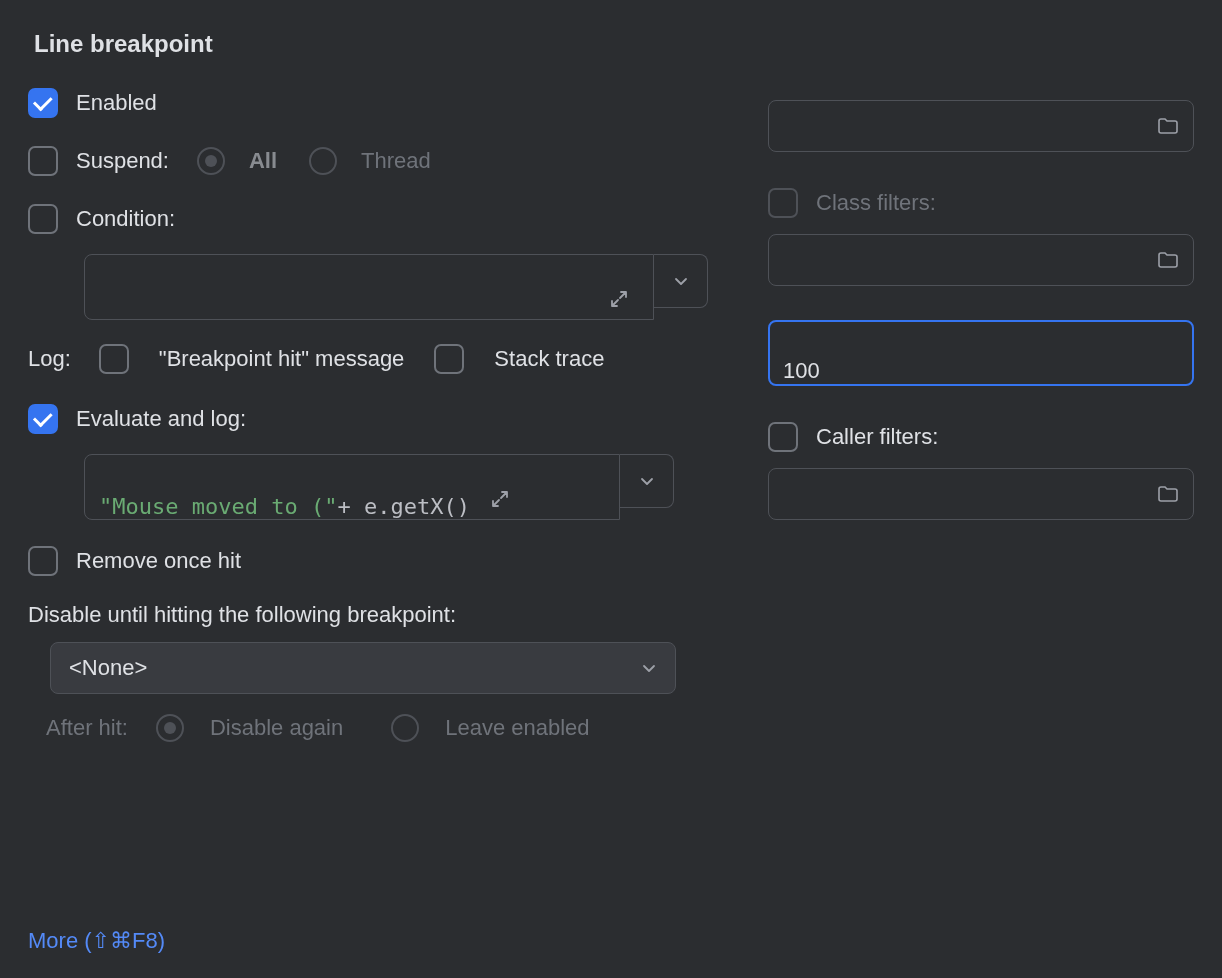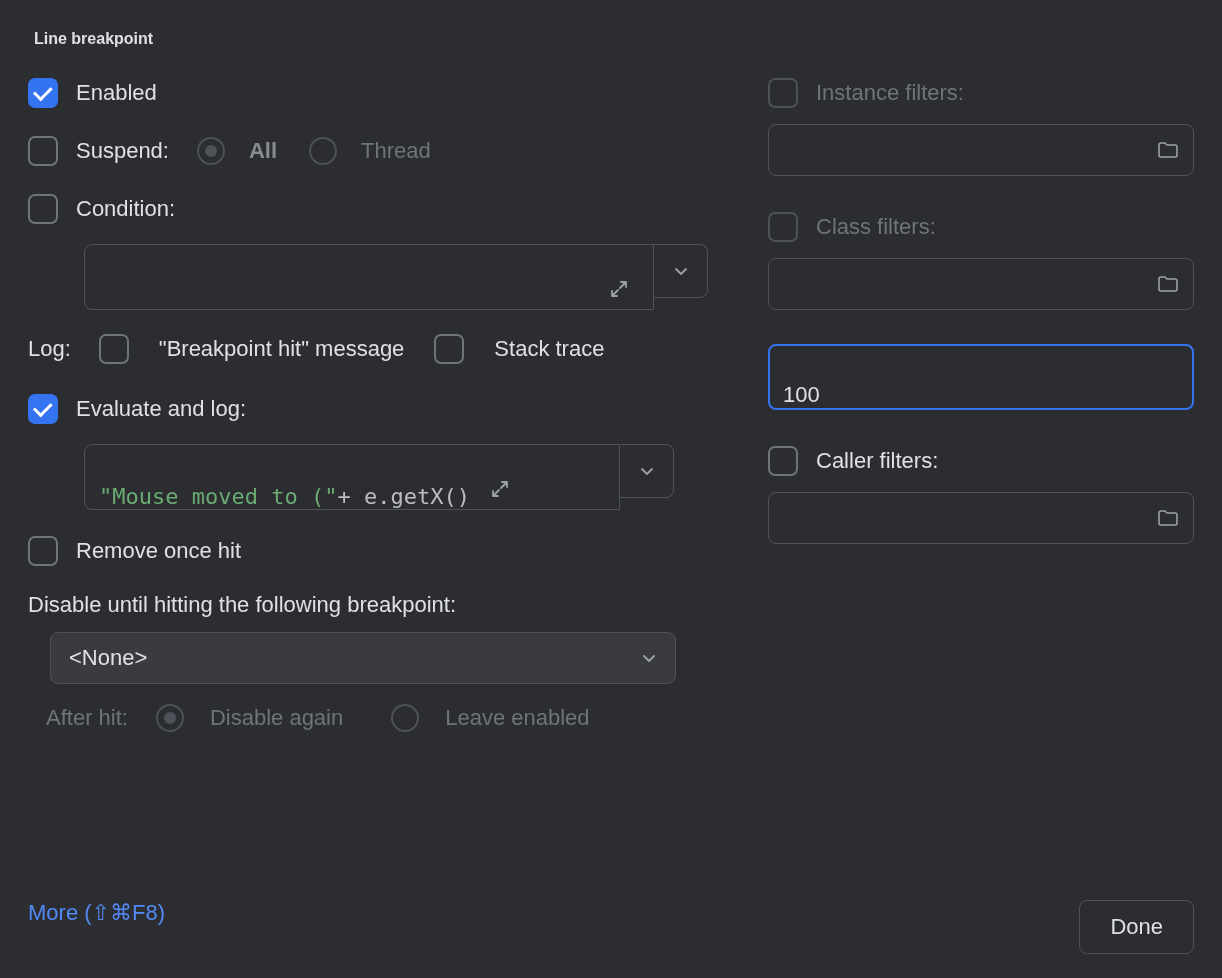--- a/index.html
+++ b/index.html
@@ -8,21 +8,21 @@
     color: #dfe1e5;
     font-family: -apple-system, BlinkMacSystemFont, "Segoe UI", sans-serif;
     font-size: 22px;
     width: 1222px;
     height: 978px;
     padding: 30px 28px 24px 28px;
     position: relative;
   }
   .title {
     font-weight: 600;
-    font-size: 16px;
+    font-size: 24px;
     margin-bottom: 28px;
     margin-left: 6px;
   }
   .columns {
     display: flex;
     gap: 60px;
   }
   .col-left { width: 680px; }
   .col-right { flex: 1; padding-top: 0; }
   .row {
@@ -278,24 +278,20 @@
       <div class="radio selected disabled" style="margin-left:14px;"></div>
       <span class="radio-label disabled">Disable again</span>
       <div class="radio disabled" style="margin-left:14px;"></div>
       <span class="radio-label disabled">Leave enabled</span>
     </div>
 
   </div>
 
   <div class="col-right">
 
-    <div class="row">
-      <div class="checkbox disabled"></div>
-      <span class="label disabled">Instance filters:</span>
-    </div>
     <div class="filter-field">
       <span class="folder">
         <svg width="22" height="22" viewBox="0 0 22 22">
             <path d="M2 6 Q2 4 4 4 L8 4 L10 6 L18 6 Q20 6 20 8 L20 16 Q20 18 18 18 L4 18 Q2 18 2 16 Z" stroke="currentColor" stroke-width="1.6" fill="none"></path>
           </svg>
       </span>
     </div>
 
     <div class="row">
       <div class="checkbox disabled"></div>
@@ -323,14 +319,13 @@
             <path d="M2 6 Q2 4 4 4 L8 4 L10 6 L18 6 Q20 6 20 8 L20 16 Q20 18 18 18 L4 18 Q2 18 2 16 Z" stroke="currentColor" stroke-width="1.6" fill="none"></path>
           </svg>
       </span>
     </div>
 
   </div>
 </div>
 
 <div class="footer">
   <span class="link">More (⇧⌘F8)</span>
-  <div class="done-btn">Done</div>
 </div>
 
 </body></html>

